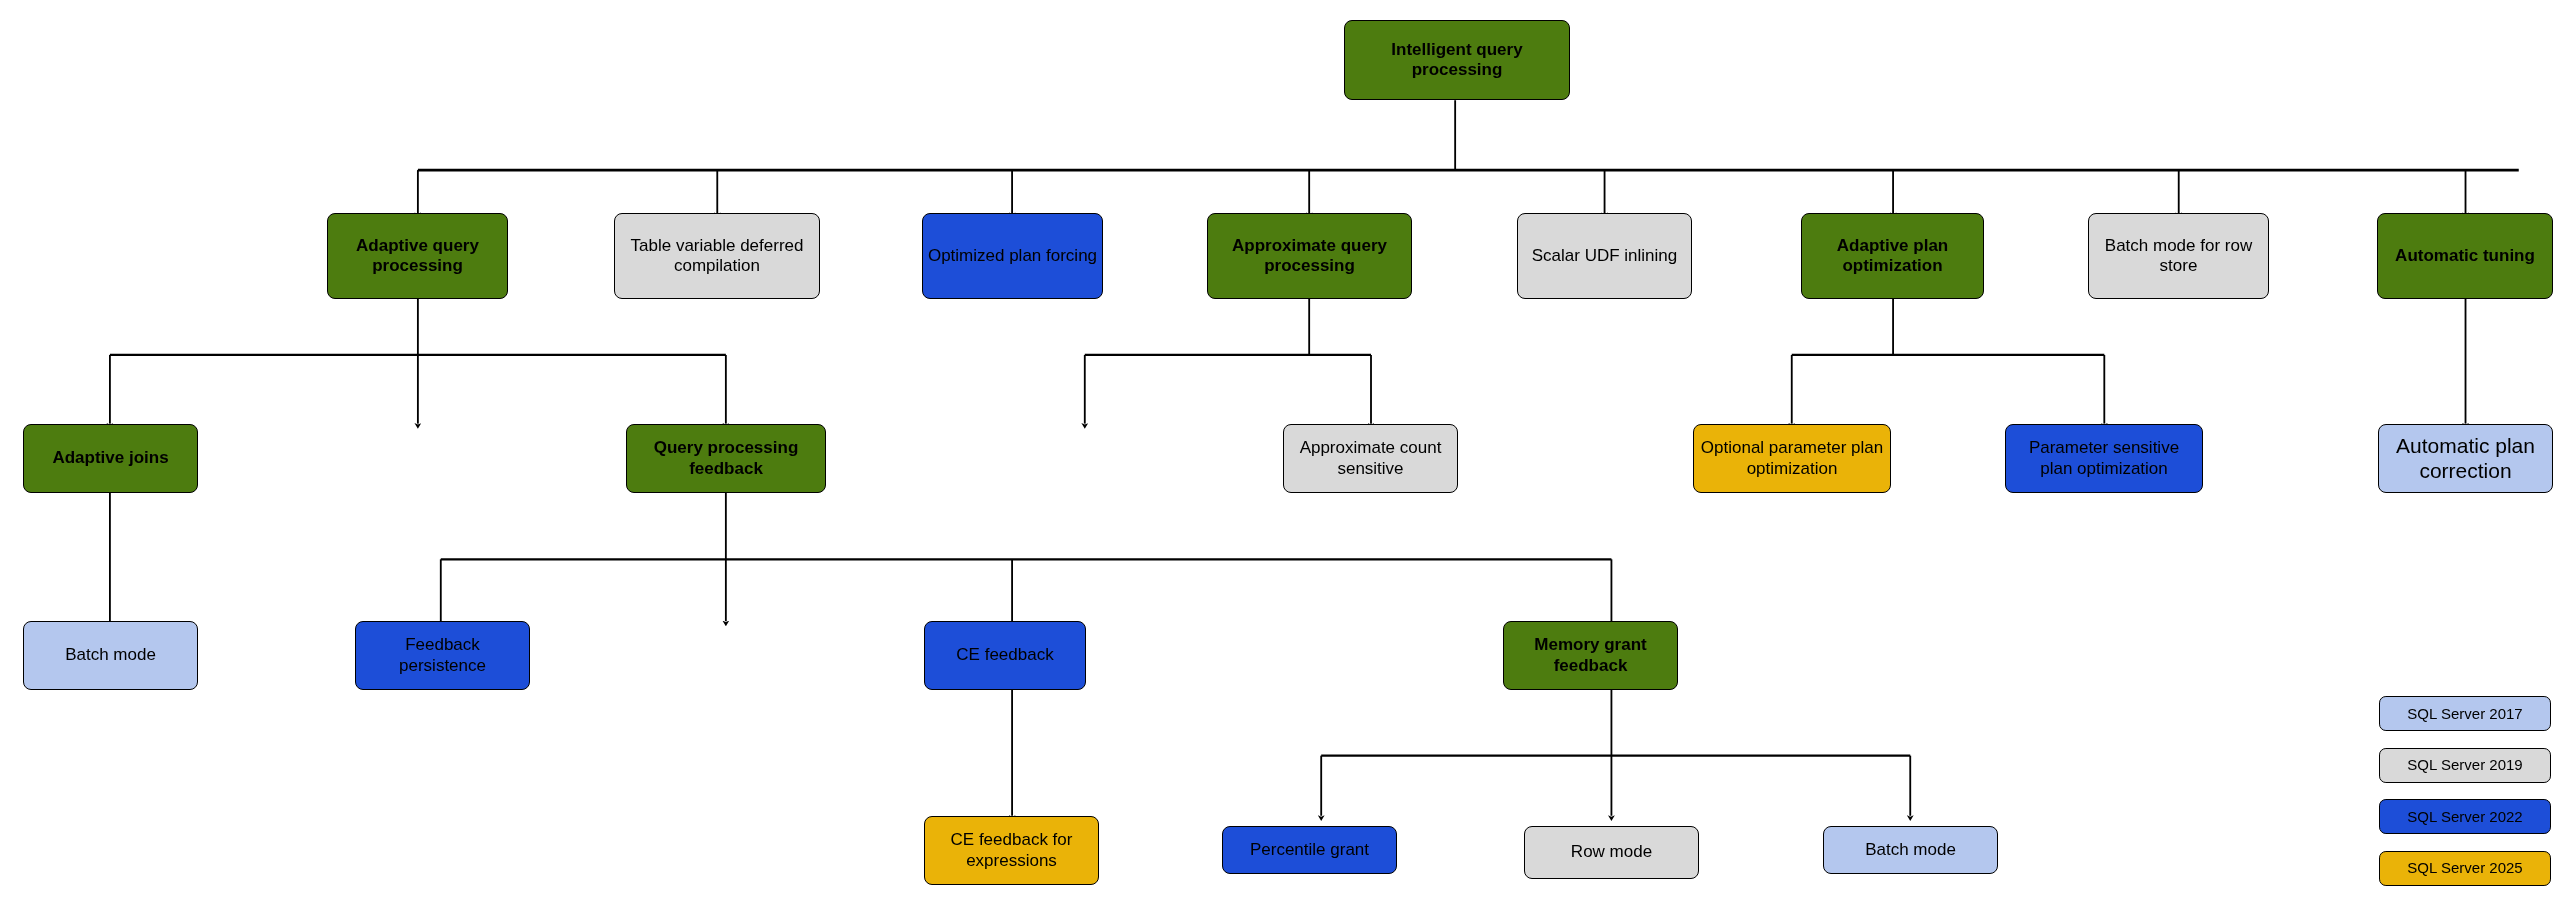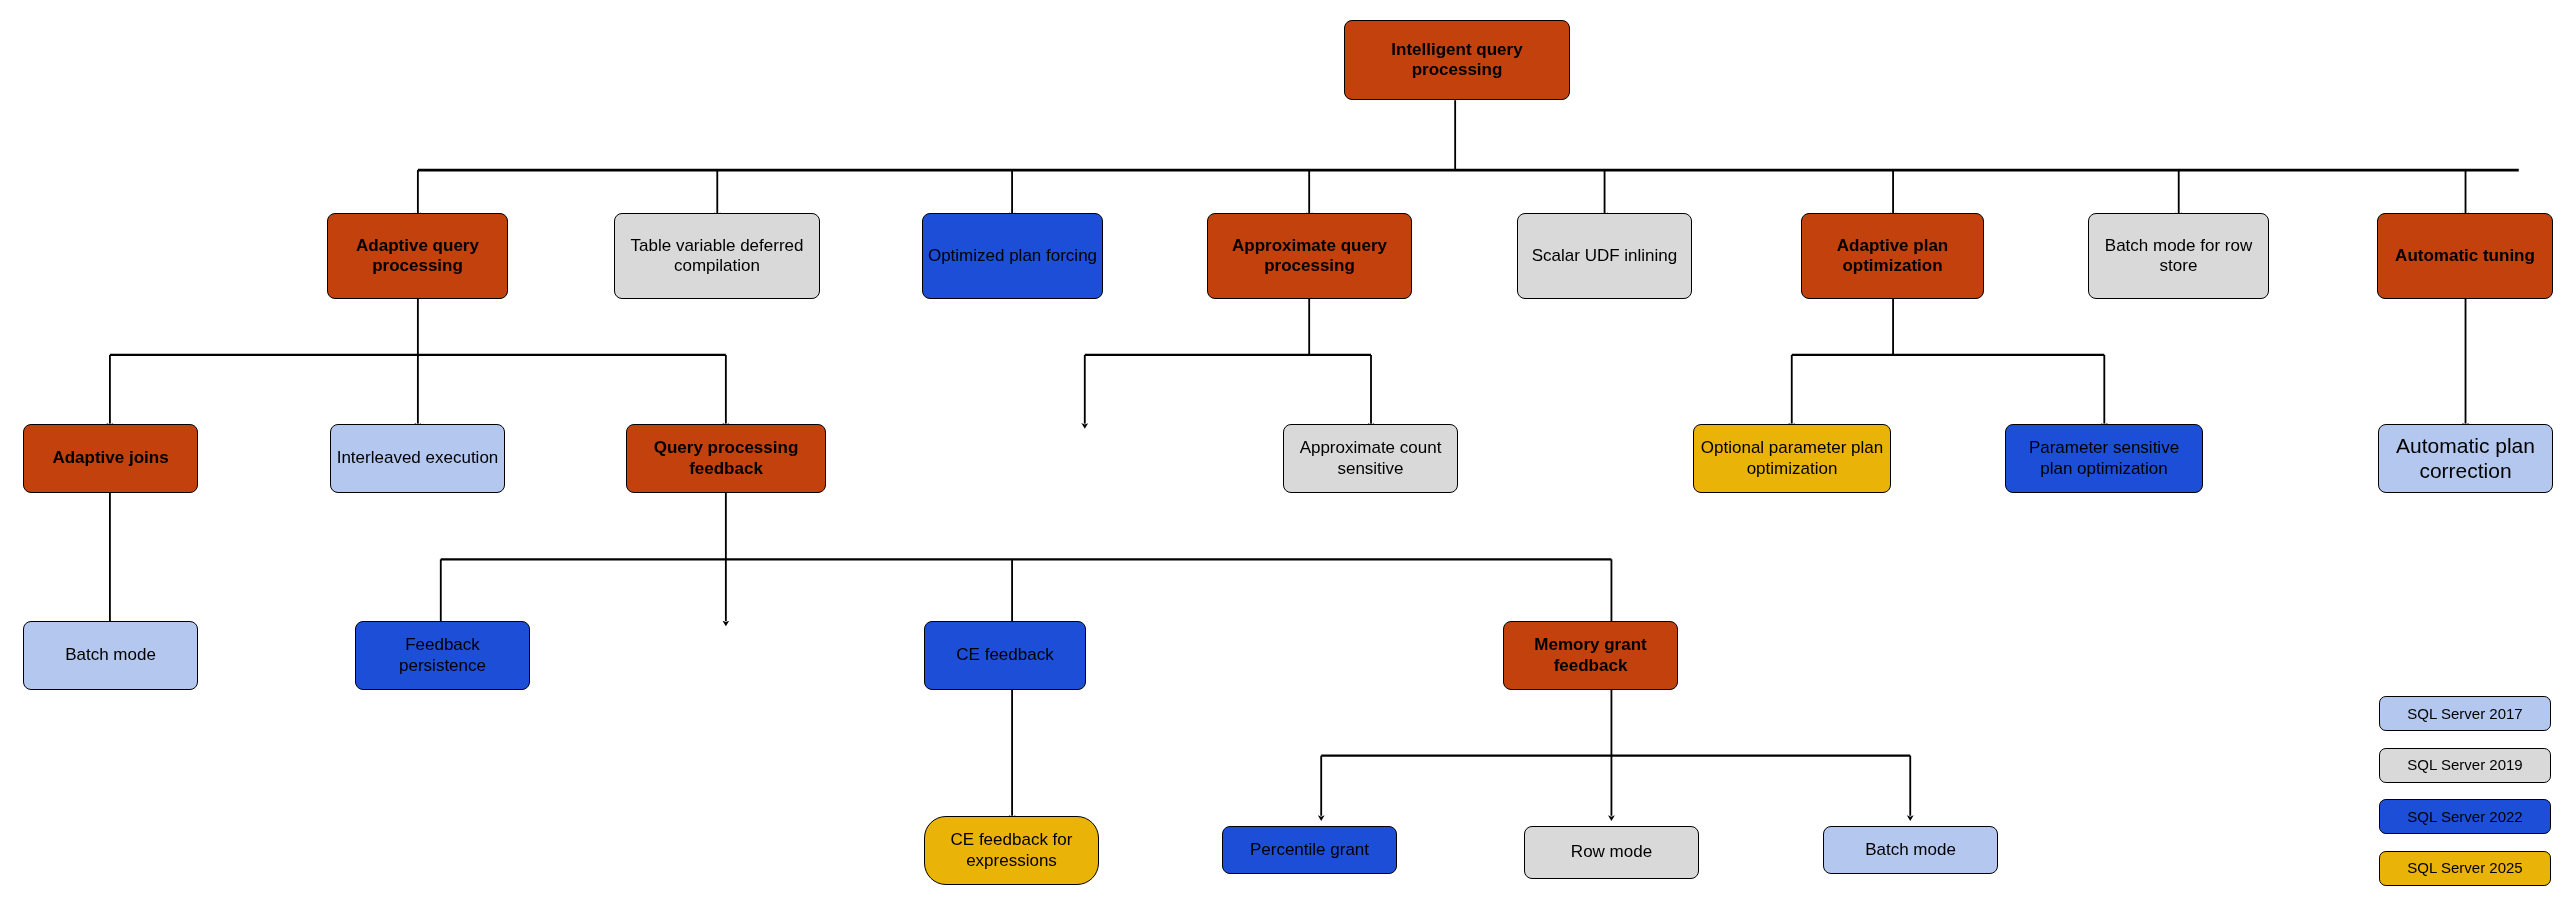--- a/index.html
+++ b/index.html
@@ -7,21 +7,21 @@
   #stage{position:relative;width:2576px;height:916px;}
   svg#wires{position:absolute;left:0;top:0;width:2576px;height:916px;pointer-events:none;}
   .node{
     position:absolute;box-sizing:border-box;
     border:1.7px solid #000000;border-radius:8px;
     display:flex;align-items:center;justify-content:center;text-align:center;
     color:#000000;line-height:1.18;padding:1.1px 4.6px;
     background:#ffffff;
   }
   .node span{display:block;width:100%;}
-  .f-white{background:#c2410c;}
+  .f-white{background:#4d7c0f;}
   .f-gray{background:#d9d9d9;}
   .f-orange{background:#1d4ed8;}
   .f-blue{background:#b4c7ee;}
   .f-green{background:#eab308;}
   .bold{font-weight:bold;}
   .legend{position:absolute;}
   .legend .node{font-size:15px;border-width:1.7px;border-radius:6.9px;}
 </style>
 </head>
 <body>
@@ -118,23 +118,20 @@
   </div>
 
   <div class="node f-white bold" style="left:2377px;top:213px;width:176px;height:86px;font-size:17px;">
     <span>Automatic tuning</span>
   </div>
 
   <div class="node f-white bold" style="left:23px;top:424px;width:175px;height:69px;font-size:17px;">
     <span>Adaptive joins</span>
   </div>
 
-  <div class="node f-blue" style="left:330px;top:424px;width:175px;height:69px;font-size:17px;">
-    <span>Interleaved execution</span>
-  </div>
 
   <div class="node f-white bold" style="left:626px;top:424px;width:200px;height:69px;font-size:17px;">
     <span>Query processing feedback</span>
   </div>
 
 
   <div class="node f-gray" style="left:1283px;top:424px;width:175px;height:69px;font-size:17px;">
     <span>Approximate count sensitive</span>
   </div>
 
@@ -160,21 +157,21 @@
 
 
   <div class="node f-orange" style="left:924px;top:621px;width:162px;height:69px;font-size:17px;">
     <span>CE feedback</span>
   </div>
 
   <div class="node f-white bold" style="left:1503px;top:621px;width:175px;height:69px;font-size:17px;">
     <span>Memory grant feedback</span>
   </div>
 
-  <div class="node f-green" style="left:924px;top:816px;width:175px;height:69px;font-size:17px;border-radius:22px;">
+  <div class="node f-green" style="left:924px;top:816px;width:175px;height:69px;font-size:17px;">
     <span>CE feedback for expressions</span>
   </div>
 
   <div class="node f-orange" style="left:1222px;top:826px;width:175px;height:48px;font-size:17px;">
     <span>Percentile grant</span>
   </div>
 
   <div class="node f-gray" style="left:1524px;top:826px;width:175px;height:53px;font-size:17px;">
     <span>Row mode</span>
   </div>

